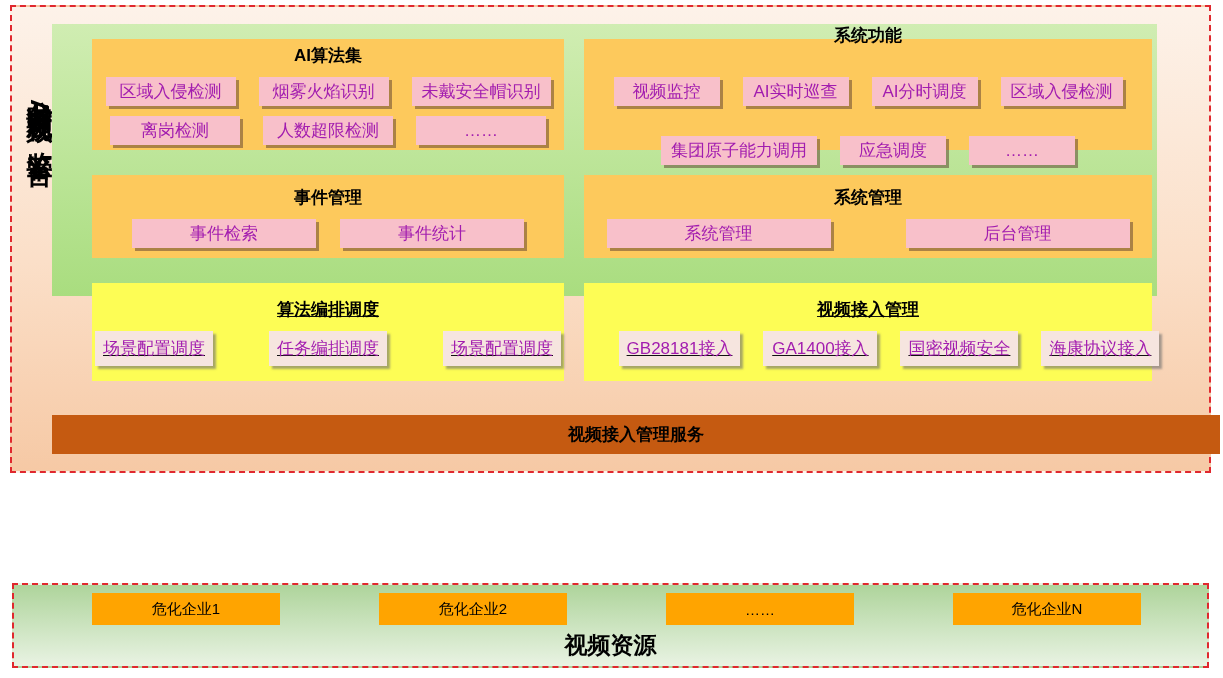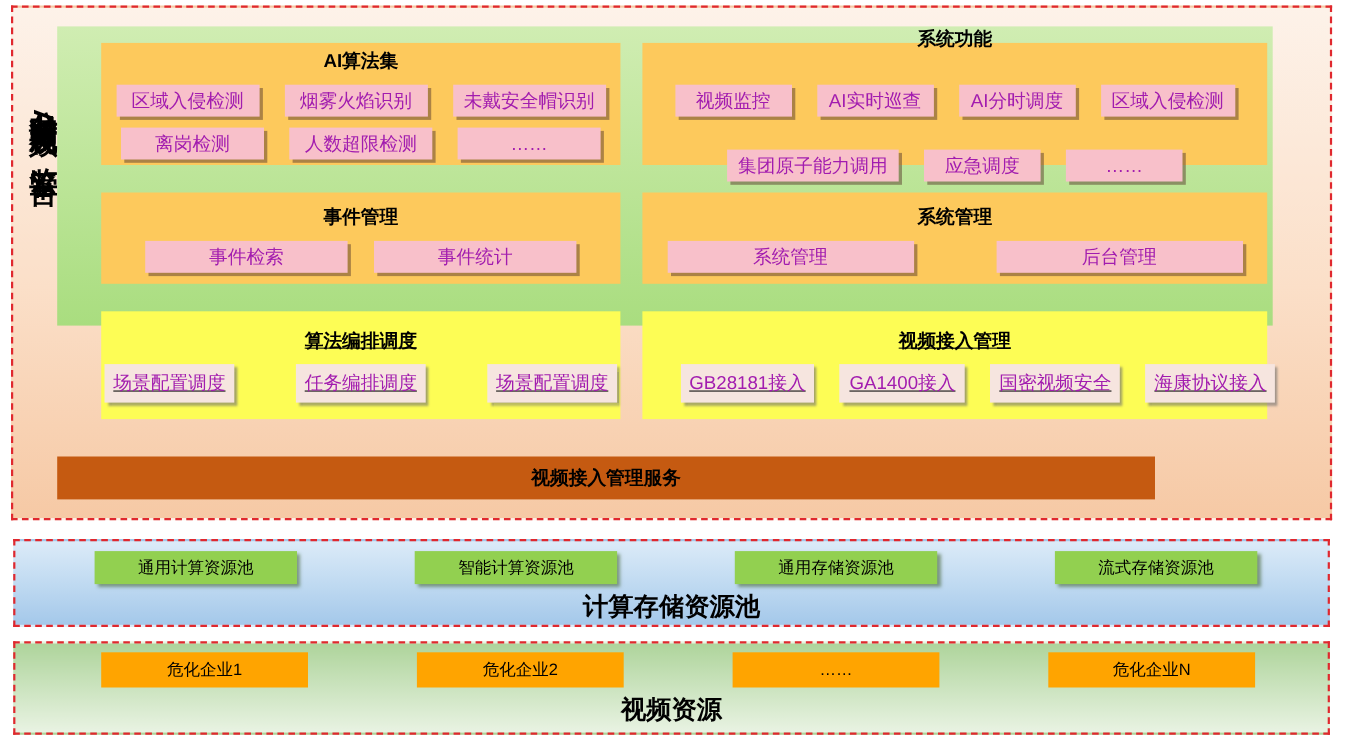--- a/index.html
+++ b/index.html
@@ -50,21 +50,21 @@
   #panel-system-functions .chip{min-width:106px;margin-top:20px;}
   #panel-event-management .chip{min-width:184px;}
   #panel-event-management .btn-row{gap:24px;}
   #panel-system-management .chip{min-width:224px;}
   #panel-system-management .btn-row{gap:75px;}
   #panel-algorithm-scheduling .chip{min-width:118px;}
   #panel-algorithm-scheduling .btn-row{gap:56px;}
   #panel-video-access .chip{min-width:114px;}
   #panel-video-access .btn-row{margin-left:42px;}
   .service-bar{
-    position:absolute;left:40px;top:408px;width:998px;height:39px;
+    position:absolute;left:40px;top:408px;width:1168px;height:39px;
     background:var(--service-bar,#c55a11);
     display:flex;align-items:center;justify-content:center;
     font-weight:bold;font-size:17px;color:#000;
   }
   
   .compute-frame{
     position:absolute;left:12px;top:490px;width:1197px;height:80px;
     box-sizing:border-box;border:2px dashed var(--frame-border,#e0282e);
     background:linear-gradient(180deg,var(--compute-bg-top,#dcebf8) 0%,#c3dcf2 45%,var(--compute-bg-bottom,#a4c8ea) 100%);
   }
@@ -153,29 +153,20 @@
               <div class="chip">GA1400接入</div>
               <div class="chip">国密视频安全</div>
               <div class="chip">海康协议接入</div>
             </div>
           </div>
         </div>
     </div>
     <div class="service-bar">视频接入管理服务</div>
   </section>
 
-  <section class="compute-frame">
-    <div class="chip-row">
-        <div class="pool-chip">通用计算资源池</div>
-        <div class="pool-chip">智能计算资源池</div>
-        <div class="pool-chip">通用存储资源池</div>
-        <div class="pool-chip">流式存储资源池</div>
-      </div>
-    <div class="frame-title">计算存储资源池</div>
-  </section>
 
   <section class="video-frame">
     <div class="chip-row">
         <div class="enterprise-chip">危化企业1</div>
         <div class="enterprise-chip">危化企业2</div>
         <div class="enterprise-chip">……</div>
         <div class="enterprise-chip">危化企业N</div>
       </div>
     <div class="frame-title">视频资源</div>
   </section>

